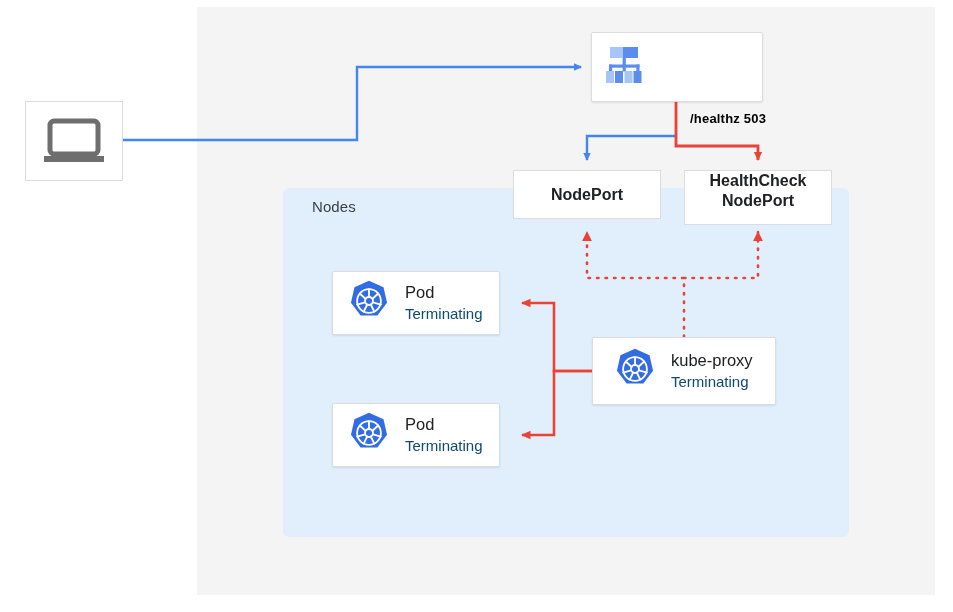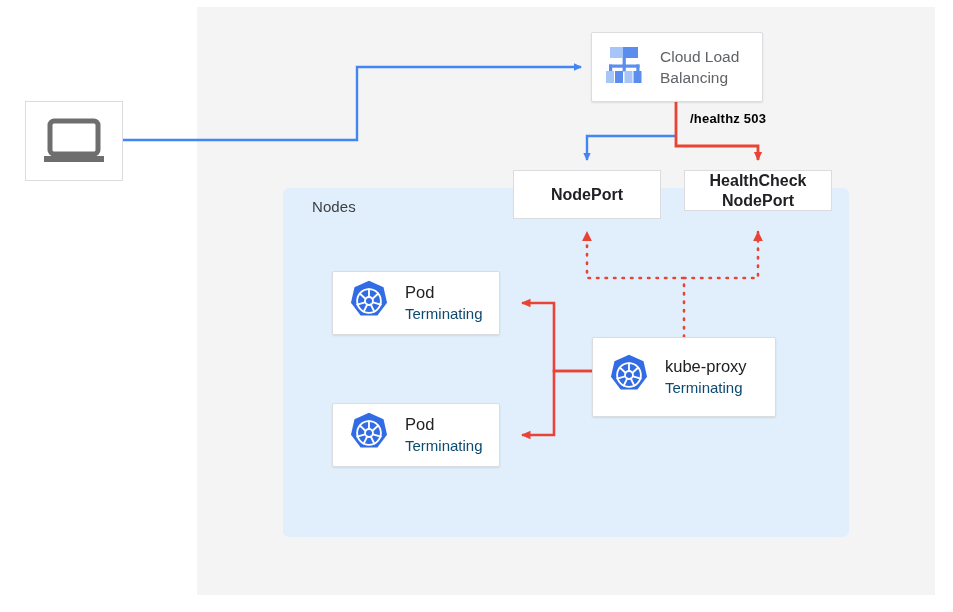--- a/index.html
+++ b/index.html
@@ -76,21 +76,21 @@
   }
 
   
   #nodeport-box {
     left: 513px; top: 170px;
     width: 148px; height: 49px;
     display: flex; align-items: center; justify-content: center;
   }
   #healthcheck-box {
     left: 684px; top: 170px;
-    width: 148px; height: 41px;
+    width: 148px; height: 55px;
     display: flex; justify-content: center;
   }
   .port-label {
     font-size: 16px;
     font-weight: bold;
     color: #202124;
     text-align: center;
     line-height: 20px;
     white-space: pre-line;
   }
@@ -112,23 +112,23 @@
   }
   .entity-sub {
     font-size: 15px;
     color: #0c4a6e;
     line-height: 21px;
   }
 
   
   #kubeproxy-box {
     left: 592px; top: 337px;
-    width: 184px; height: 80px;
+    width: 184px; height: 68px;
     display: flex; align-items: center;
-    padding-left: 14px;
+    padding-left: 20px;
   }
 
   
   #connectors {
     left: 0; top: 0;
     width: 953px; height: 612px;
     pointer-events: none;
   }
 
   
@@ -195,22 +195,20 @@
         <rect x="7" y="20.5" width="30.5" height="3.2" fill="#5b8dee"></rect>
         <rect x="7" y="20.5" width="3.2" height="7" fill="#5b8dee"></rect>
         <rect x="20.6" y="20.5" width="3.2" height="7" fill="#5b8dee"></rect>
         <rect x="34.3" y="20.5" width="3.2" height="7" fill="#5b8dee"></rect>
         <rect x="4" y="27" width="8" height="12" fill="#a6c6fa"></rect>
         <rect x="13" y="27" width="8" height="12" fill="#5b8dee"></rect>
         <rect x="22.5" y="27" width="8" height="12" fill="#a6c6fa"></rect>
         <rect x="31.5" y="27" width="8" height="12" fill="#5b8dee"></rect>
       </svg>
     </span>
-    <span id="clb-label">Cloud Load
-Balancing</span>
   </div>
 
   <div class="abs" id="healthz-label">/healthz 503</div>
 
   <div class="abs box-plain" id="nodeport-box">
     <span class="port-label">NodePort</span>
   </div>
 
   <div class="abs box-plain" id="healthcheck-box">
     <span class="port-label">HealthCheck

